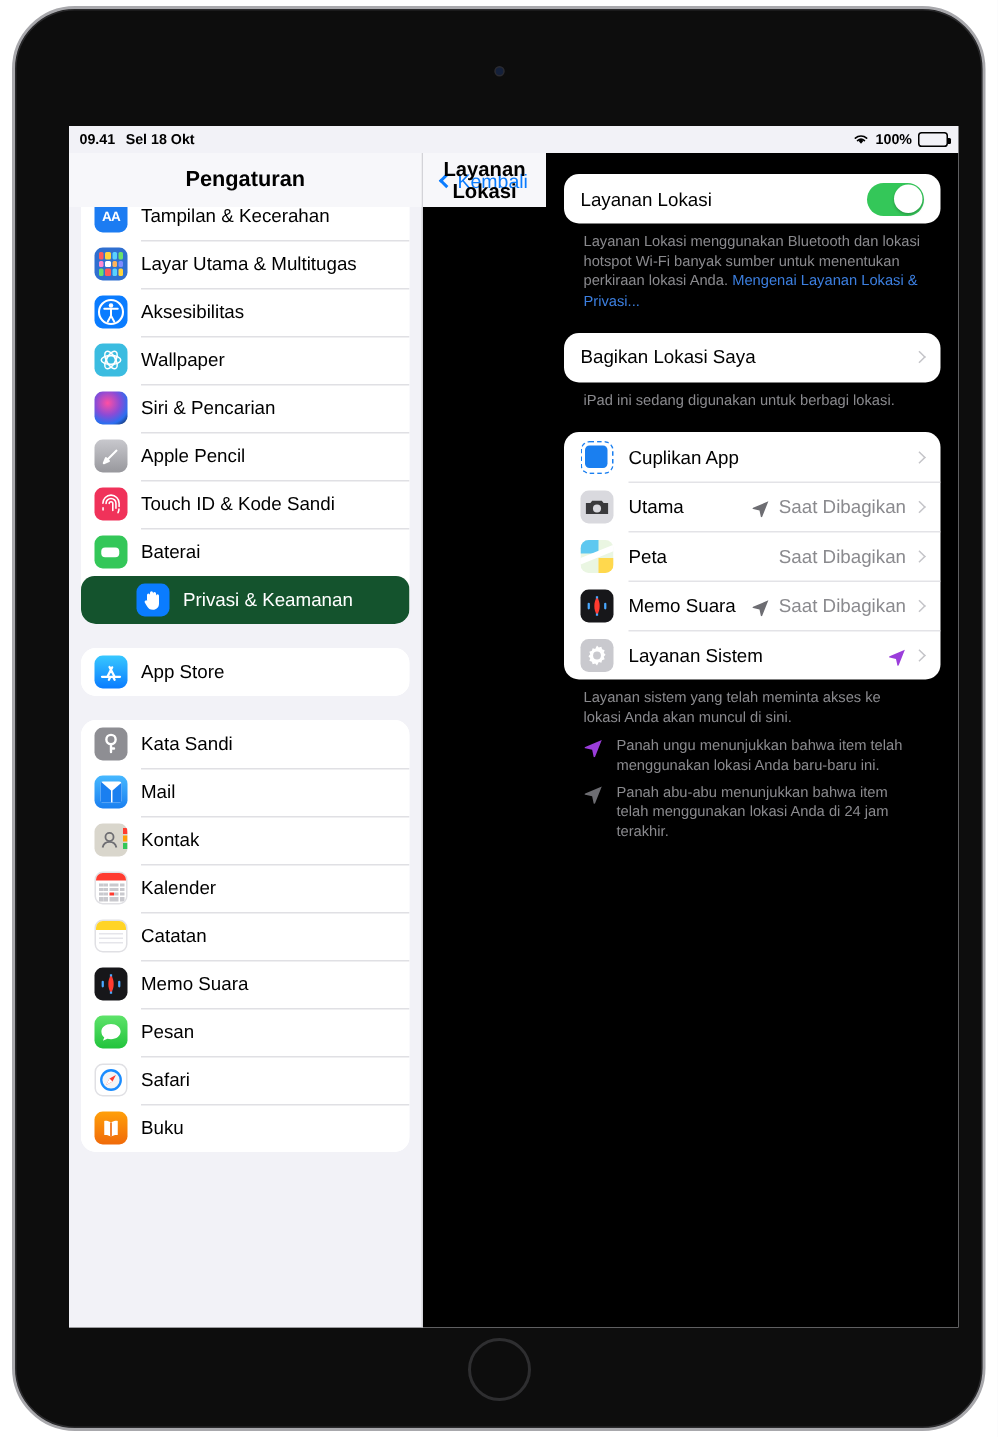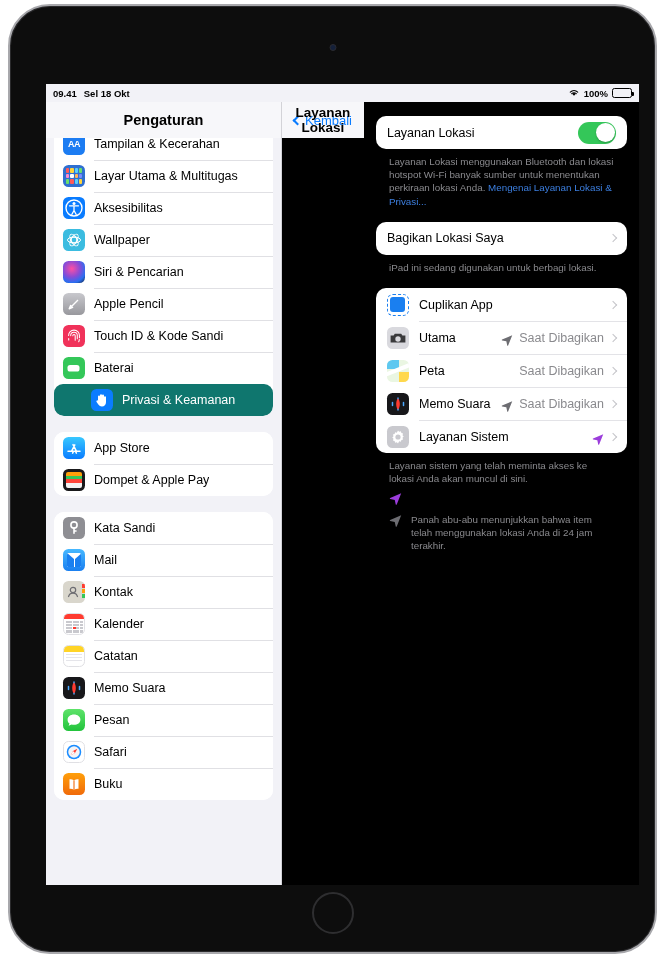--- a/index.html
+++ b/index.html
@@ -90,21 +90,21 @@
     display: flex; align-items: center; gap: 9px;
     height: 32px; padding: 0 9px;
     position: relative;
     background: #fff;
   }
   .side-row + .side-row::before {
     content:""; position:absolute; left: 40px; right:0; top:0;
     height:1px; background:#e0e0e4;
   }
   .side-row.selected {
-    background: #0f766e;
+    background: #14532d;
     border-radius: 9px;
     padding-left: 37px;
   }
   .side-row.selected .side-label { color: #fff; }
   .side-row.selected::before { background: transparent; }
   .side-label {
     font-size: 12.5px; color: #000; white-space: nowrap;
     overflow: hidden; text-overflow: ellipsis;
   }
   .icon {
@@ -314,31 +314,20 @@
             </div>
             <div class="side-group">
               <div class="side-row">
                 <div class="icon" style="background:linear-gradient(#38c8ff,#0a7cff)">
                   <svg width="22" height="22" viewBox="0 0 22 22">
                     <path d="M5 14.2h12M8.6 14.2l3.2-6.3M13.4 14.2l-3.4-6.6M9.6 16.2l1-2M13.4 16.2l-1-2" stroke="#fff" stroke-width="1.5" stroke-linecap="round" fill="none"></path>
                   </svg>
                 </div>
                 <span class="side-label">App Store</span>
               </div>
-              <div class="side-row">
-                <div class="icon" style="background:#19191b;padding:3px">
-                  <div style="width:100%;height:100%;border-radius:2px;overflow:hidden;display:flex;flex-direction:column">
-                    <i style="flex:1;background:#ff9f0a"></i>
-                    <i style="flex:1;background:#34c759"></i>
-                    <i style="flex:1;background:#ff453a"></i>
-                    <i style="flex:1.4;background:#f2f2f2"></i>
-                  </div>
-                </div>
-                <span class="side-label">Dompet &amp; Apple Pay</span>
-              </div>
             </div>
             <div class="side-group">
               <div class="side-row">
                 <div class="icon" style="background:#8e8e93">
                   <svg width="22" height="22" viewBox="0 0 22 22">
                     <circle cx="11" cy="8" r="3.1" fill="none" stroke="#fff" stroke-width="1.6"></circle>
                     <path d="M11 11.1v5.2M11 14h2" stroke="#fff" stroke-width="1.6" stroke-linecap="round"></path>
                   </svg>
                 </div>
                 <span class="side-label">Kata Sandi</span>
@@ -562,20 +551,21 @@
               </div>
             </div>
 
           <div class="footnote">Layanan sistem yang telah meminta akses ke lokasi Anda akan muncul di sini.</div>
 
           <div id="legend">
               <div class="legend-row">
                 <span class="legend-arrow"><span class="arrow"><svg width="13" height="13" viewBox="0 0 16 16">
                       <path d="M15 1.6 1.4 7.3c-.6.25-.5 1.1.1 1.2l5.6 1.2 1.2 5.6c.13.6.97.7 1.22.1z" fill="#9b3ddb"></path>
                     </svg></span></span>
+                <span>Panah ungu menunjukkan bahwa item telah menggunakan lokasi Anda baru-baru ini.</span>
               </div>
               <div class="legend-row">
                 <span class="legend-arrow"><span class="arrow"><svg width="13" height="13" viewBox="0 0 16 16">
                       <path d="M15 1.6 1.4 7.3c-.6.25-.5 1.1.1 1.2l5.6 1.2 1.2 5.6c.13.6.97.7 1.22.1z" fill="#6d6d72"></path>
                     </svg></span></span>
                 <span>Panah abu-abu menunjukkan bahwa item telah menggunakan lokasi Anda di 24 jam terakhir.</span>
               </div>
             </div>
 
         </div>

